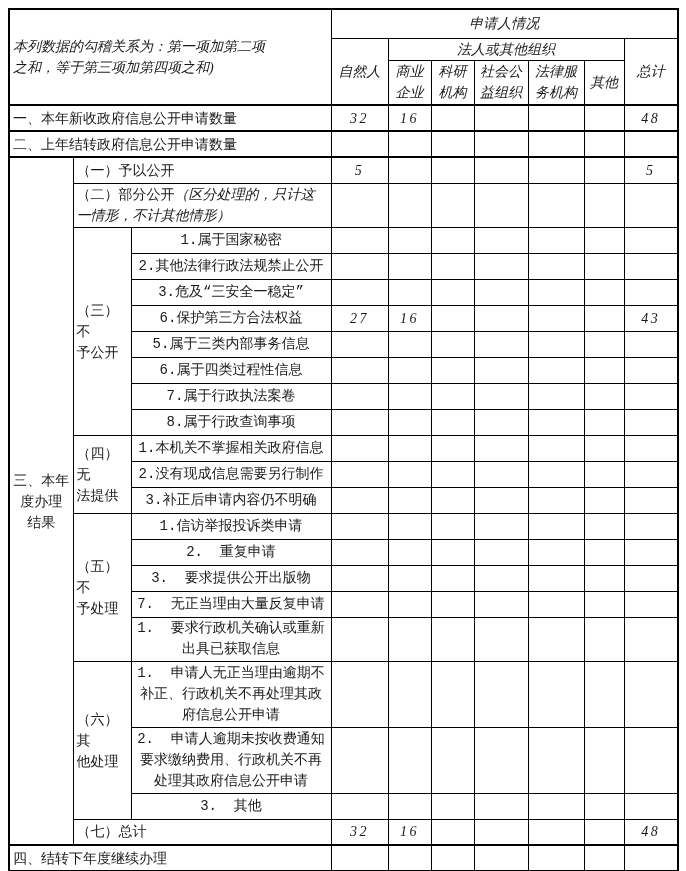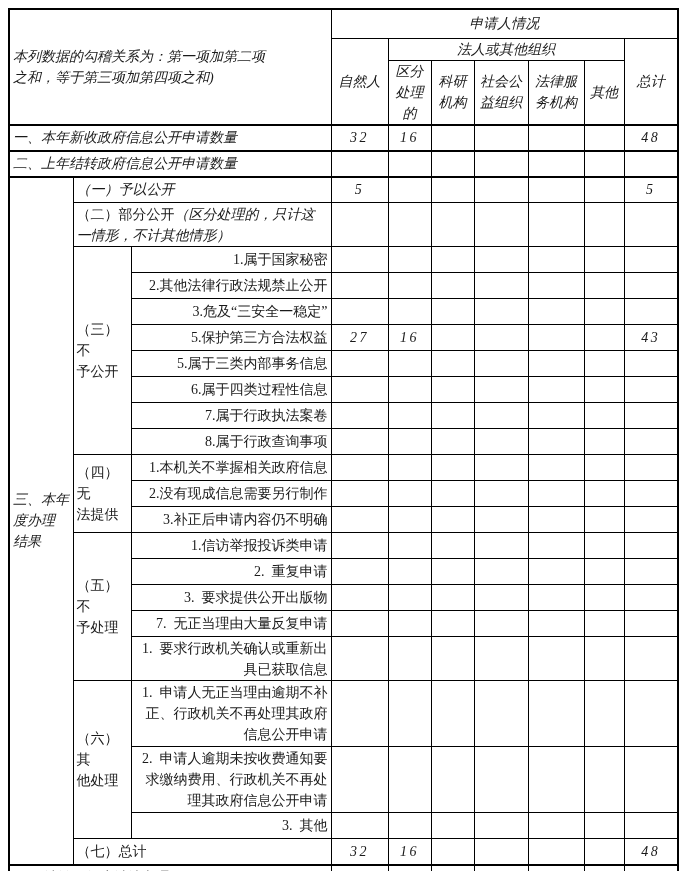--- a/index.html
+++ b/index.html
@@ -13,39 +13,39 @@
   table.disclosure {
     border-collapse: collapse; table-layout: fixed;
     width: 669px; border: 2px solid #000;
   }
   table.disclosure th, table.disclosure td {
     border: 1px solid #000; padding: 0 3px;
     font-size: 14px; line-height: 21px; font-weight: normal;
     vertical-align: middle; overflow: hidden;
   }
   
-  tr.tb > td, tr.tb > th { border-top-width: 2px; font-style: italic; }
+  tr.tb > td, tr.tb > th { border-top-width: 2px; }
 
   
   tr.hh1 { height: 29px; } tr.hh2 { height: 22px; } tr.hh3 { height: 45px; }
   th { text-align: center; font-style: italic; }
   th.note {
     font-style: italic; white-space: pre-wrap; text-align: left;
     font-size: 14px; line-height: 24px;
   }
   
   tr.rh  { height: 26px; }
   tr.rh2 { height: 44px; }
   tr.rh3 { height: 66px; }
 
   td.rowlab { text-align: left; padding-left: 3px; }
-  td.seclab { text-align: left; white-space: pre-wrap; line-height: 22px; padding: 0 1px; }
+  td.seclab { text-align: center; white-space: pre-wrap; line-height: 22px; padding: 0 1px; }
   td.glab   { text-align: left; white-space: pre-wrap; line-height: 22px; padding: 0 2px; }
   td.glab2  { text-align: left; padding-left: 4px; white-space: pre-wrap; }
-  td.item   { text-align: right; padding-left: 2px; white-space: pre-wrap; }
+  td.item   { text-align: center; padding-left: 2px; white-space: pre-wrap; font-family: Liberation Mono, monospace; }
   .kai { font-style: italic; }
   td.c {
     text-align: center; font-style: italic; font-size: 13px;
     letter-spacing: 2.5px; font-family: "Liberation Serif", "DejaVu Serif", serif;
   }
 </style>
 </head>
 <body>
 
 <div class="page">
@@ -68,21 +68,21 @@
     <th class="note" rowspan="3" colspan="3">本列数据的勾稽关系为：第一项加第二项
 之和，等于第三项加第四项之和)</th>
     <th colspan="7">申请人情况</th>
   </tr>
   <tr class="hh2">
     <th rowspan="2">自然人</th>
     <th colspan="5">法人或其他组织</th>
     <th rowspan="2">总计</th>
   </tr>
   <tr class="hh3">
-    <th>区分处理的</th>
+    <th>商业企业</th>
     <th>科研机构</th>
     <th>社会公益组织</th>
     <th>法律服务机构</th>
     <th>其他</th>
   </tr>
 
   <tr class="rh tb">
     <td colspan="3" class="rowlab">一、本年新收政府信息公开申请数量</td>
     <td class="c">32</td>
           <td class="c">16</td>
@@ -155,21 +155,21 @@
     <td class="item">3.危及“三安全一稳定”</td>
     <td class="c"></td>
           <td class="c"></td>
           <td class="c"></td>
           <td class="c"></td>
           <td class="c"></td>
           <td class="c"></td>
           <td class="c"></td>
   </tr>
   <tr class="rh">
-    <td class="item">5.保护第三方合法权益</td>
+    <td class="item">6.保护第三方合法权益</td>
     <td class="c">27</td>
           <td class="c">16</td>
           <td class="c"></td>
           <td class="c"></td>
           <td class="c"></td>
           <td class="c"></td>
           <td class="c">43</td>
   </tr>
   <tr class="rh">
     <td class="item">5.属于三类内部事务信息</td>

